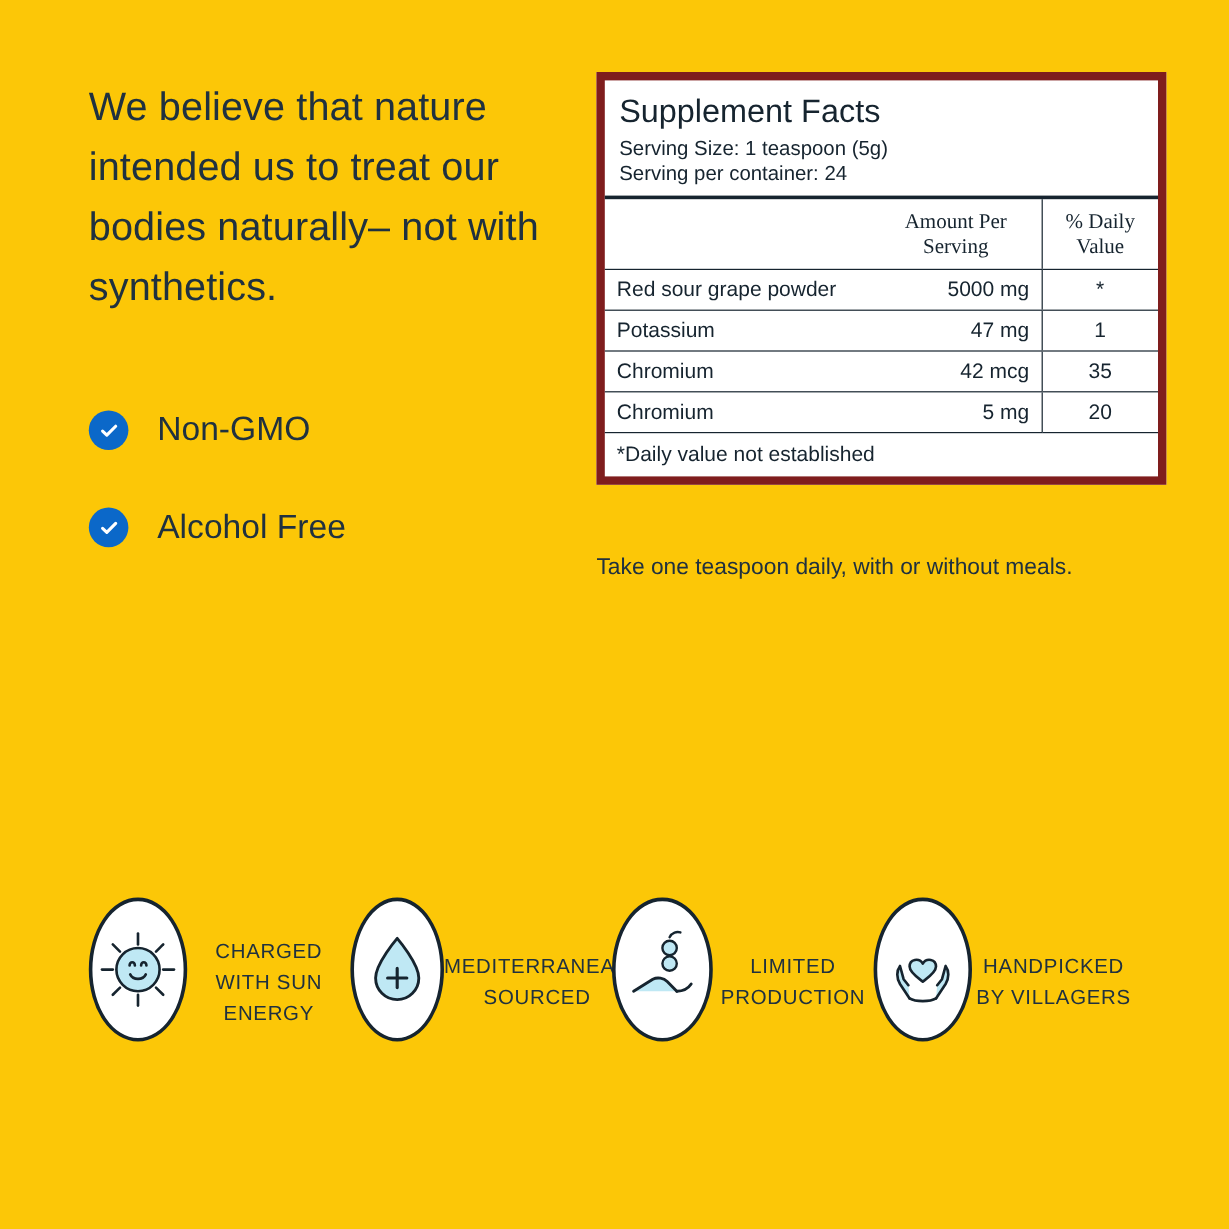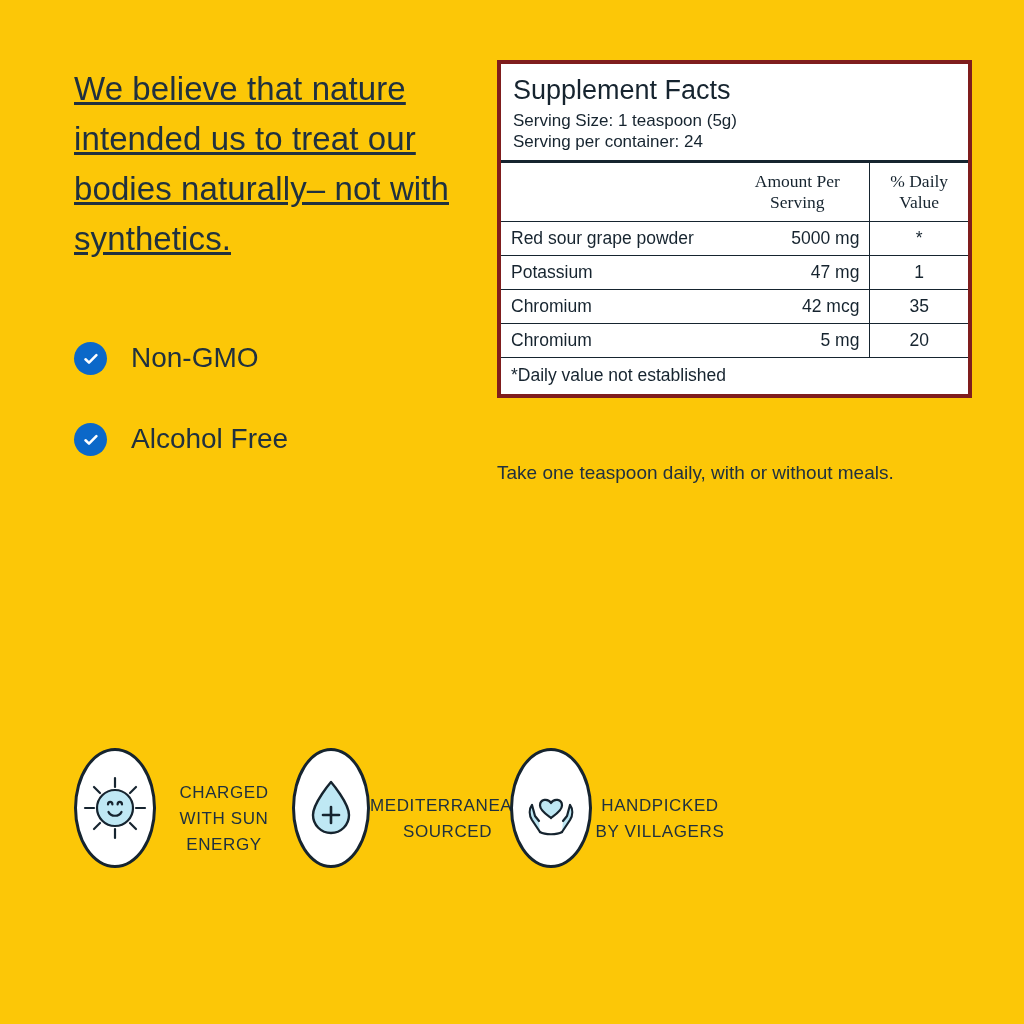--- a/index.html
+++ b/index.html
@@ -21,21 +21,20 @@
     top: 64px;
     width: 400px;
   }
   .headline {
     font-size: 33px;
     line-height: 50px;
     font-weight: 400;
     color: #20313f;
     letter-spacing: 0.1px;
     margin: 0;
-    text-decoration: underline;
   }
   .benefits {
     margin-top: 74px;
     list-style: none;
     padding: 0;
   }
   .benefit {
     display: flex;
     align-items: flex-start;
     margin-bottom: 41px;
@@ -59,21 +58,21 @@
     color: #20313f;
   }
 
   
   .facts-panel {
     position: absolute;
     left: 497px;
     top: 60px;
     width: 475px;
     background: #ffffff;
-    border: 4px solid #7f1d1d;
+    border: 7px solid #7f1d1d;
   }
   .facts-head {
     padding: 10px 12px 8px 12px;
     border-bottom: 3px solid #16242f;
   }
   .facts-title {
     font-size: 27px;
     line-height: 32px;
     margin: 0 0 4px 0;
     font-weight: 400;
@@ -260,20 +259,32 @@
     <div class="badge-circle">
       <svg width="72" height="72" viewBox="0 0 72 72">
         <path d="M36 10 C36 10 54 31 54 43 a18 18 0 0 1 -36 0 C18 31 36 10 36 10 Z" fill="#BFE8F4" stroke="#16242f" stroke-width="2.4" stroke-linejoin="round"></path>
         <line x1="36" y1="35" x2="36" y2="51" stroke="#16242f" stroke-width="2.6" stroke-linecap="round"></line>
         <line x1="28" y1="43" x2="44" y2="43" stroke="#16242f" stroke-width="2.6" stroke-linecap="round"></line>
       </svg>
     </div>
     <div class="badge-label">MEDITERRANEAN SOURCED</div>
   </div>
 
+  <div class="badge">
+    <div class="badge-circle">
+      <svg width="76" height="76" viewBox="0 0 76 76">
+        <circle cx="44" cy="20" r="6" fill="#BFE8F4" stroke="#16242f" stroke-width="2"></circle>
+        <circle cx="44" cy="33" r="6" fill="#BFE8F4" stroke="#16242f" stroke-width="2"></circle>
+        <path d="M44 11 c2 -4 6 -5 9 -4" fill="none" stroke="#16242f" stroke-width="2" stroke-linecap="round"></path>
+        <path d="M14 56 L30 46 c4 -2 9 -1 12 2 l8 8" fill="#BFE8F4" stroke="#16242f" stroke-width="2.4" stroke-linejoin="round" stroke-linecap="round"></path>
+        <path d="M50 56 c6 0 10 -3 12 -6" fill="none" stroke="#16242f" stroke-width="2.4" stroke-linecap="round"></path>
+      </svg>
+    </div>
+    <div class="badge-label">LIMITED PRODUCTION</div>
+  </div>
 
   <div class="badge">
     <div class="badge-circle">
       <svg width="76" height="76" viewBox="0 0 76 76">
         <path d="M38 33 c-3 -5 -11 -4 -11 2.5 0 5 7 9.5 11 12.5 4 -3 11 -7.5 11 -12.5 0 -6.5 -8 -7.5 -11 -2.5 Z" fill="#BFE8F4" stroke="#16242f" stroke-width="2.2" stroke-linejoin="round"></path>
         <path d="M27 62 L19 50 c-3 -5 -3 -11 0 -15 l3 11 4 5" fill="#BFE8F4" stroke="#16242f" stroke-width="2.2" stroke-linejoin="round" stroke-linecap="round"></path>
         <path d="M49 62 L57 50 c3 -5 3 -11 0 -15 l-3 11 -4 5" fill="#BFE8F4" stroke="#16242f" stroke-width="2.2" stroke-linejoin="round" stroke-linecap="round"></path>
         <path d="M27 62 c5 3 17 3 22 0" fill="none" stroke="#16242f" stroke-width="2.2" stroke-linecap="round"></path>
       </svg>
     </div>

